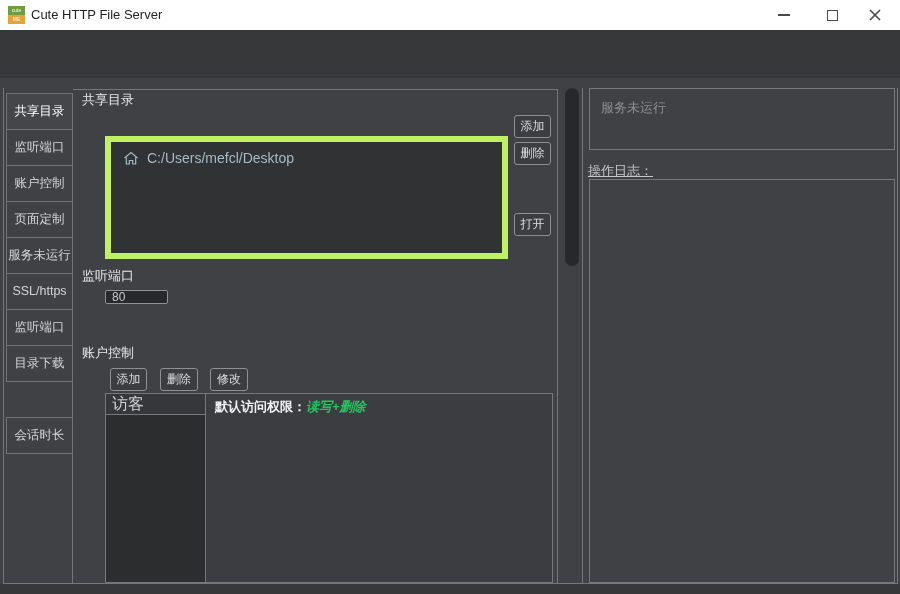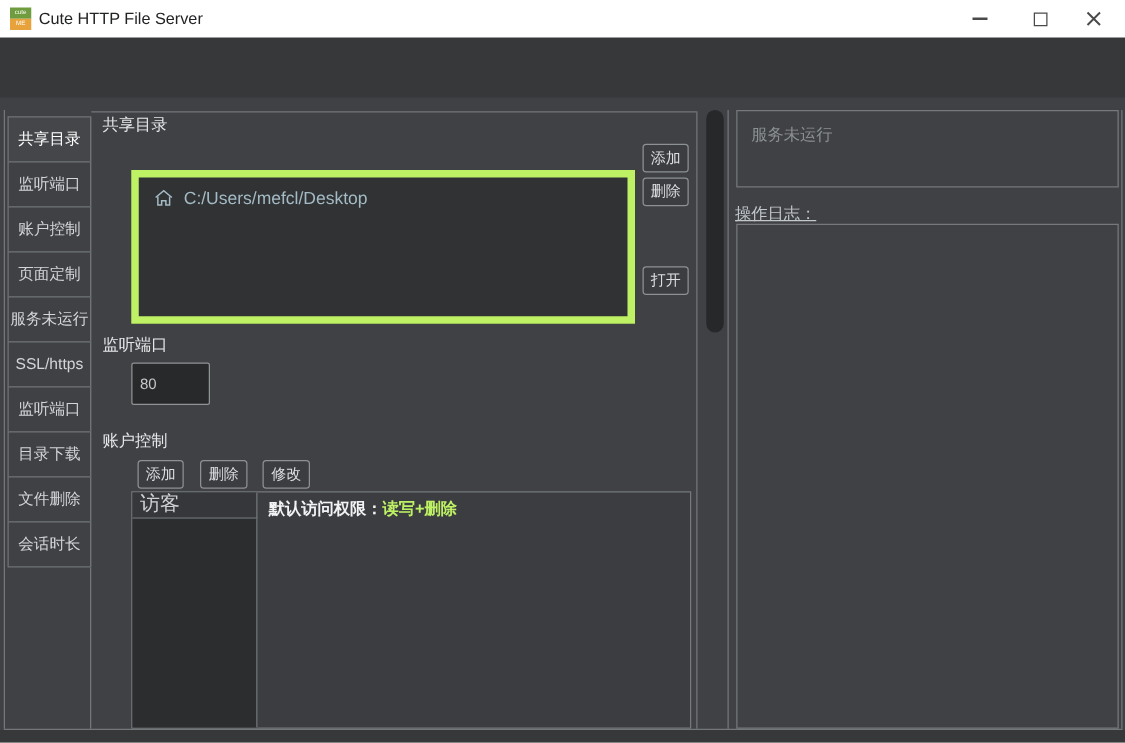--- a/index.html
+++ b/index.html
@@ -45,30 +45,30 @@
   .tab.active { color:#ffffff; background:#44464a; }
 
   
   .sec-label { position:absolute; font-size:13px; color:#e6e7e9; }
   .listbox { position:absolute; left:105px; top:112px; width:403px; height:123px;
       background:#303234; border:6px solid #bef264;margin-top:24px; }
   .dir-row { display:flex; align-items:center; gap:8px; padding:8px 0 0 12px; }
   .dir-path { font-size:14px; color:#a4bbc5; }
   .sbtn { position:absolute; width:37px; height:23px; background:#3b3d40; border:1px solid #8d9193;
       border-radius:3px; color:#dddee0; font-size:12px; text-align:center; line-height:21px; cursor:default; }
-  .port-input { position:absolute; left:105px; top:290px; width:63px; height:34px; background:#28292b;
+  .port-input { position:absolute; left:105px; top:290px; width:63px; height:14px; background:#28292b;
       border:1px solid #8f9395; border-radius:2px; color:#c6c8ca; font-size:12px; padding-left:6px;
       font-family:"Liberation Sans",sans-serif; }
   .acct-table { position:absolute; left:105px; top:393px; width:448px; height:190px; border:1px solid #75797c; background:#3b3d40; }
   .acct-col-header { position:absolute; left:0; top:0; width:100px; height:21px; background:#35373a;
       border-right:1px solid #75797c; border-bottom:1px solid #75797c; color:#ced2d5; font-size:16px; line-height:20px; padding-left:6px; }
   .acct-col-list { position:absolute; left:0; top:21px; width:100px; height:167px; background:#2b2d2f; border-right:1px solid #75797c; }
   .acct-right { position:absolute; left:101px; top:0; right:0; bottom:0; padding:4px 8px; }
   .perm-line { font-size:13px; font-weight:bold; color:#f2f3f4; }
-  .perm-value { color:#bef264; }
+  .perm-value { color:#22c55e;font-style:italic; }
 
   
   .scroll-thumb { position:absolute; left:565px; top:10px; width:14px; height:178px; background:#27282a; border-radius:7px; }
 
   
   .status-box { position:absolute; left:589px; top:10px; width:306px; height:62px; border:1px solid #75797c; }
   .status-text { padding:10px 0 0 11px; font-size:13px; color:#8b9094; }
   .log-label { position:absolute; left:588px; top:84px; font-size:13px; color:#c3c8cc; text-decoration:underline; }
   .log-box { position:absolute; left:589px; top:101px; width:306px; height:404px; border:1px solid #75797c; }
 </style>
@@ -108,21 +108,20 @@
     <div class="hline" style="left:3px; top:505px; width:895px; height:1px;"></div>
 
     <div class="tab active" style="top:15px;">共享目录</div>
     <div class="tab" style="top:51px;">监听端口</div>
     <div class="tab" style="top:87px;">账户控制</div>
     <div class="tab" style="top:123px;">页面定制</div>
     <div class="tab" style="top:159px;">服务未运行</div>
     <div class="tab" style="top:195px;">SSL/https</div>
     <div class="tab" style="top:231px;">监听端口</div>
     <div class="tab" style="top:267px;">目录下载</div>
-    <div class="tab" style="top:303px;">文件删除</div>
     <div class="tab" style="top:339px;">会话时长</div>
 
     <div class="sec-label" style="left:82px; top:13px;">共享目录</div>
     <div class="listbox" style="top:34px;">
       <div class="dir-row">
         <svg width="16" height="15" viewBox="0 0 16 15">
           <path d="M1.5 7 L8 1.5 L14.5 7" fill="none" stroke="#a4bbc5" stroke-width="1.2"></path>
           <path d="M3.3 6.2 V13 H6.3 V9.5 H9.7 V13 H12.7 V6.2" fill="none" stroke="#a4bbc5" stroke-width="1.2"></path>
         </svg>
         <span class="dir-path">C:/Users/mefcl/Desktop</span>

